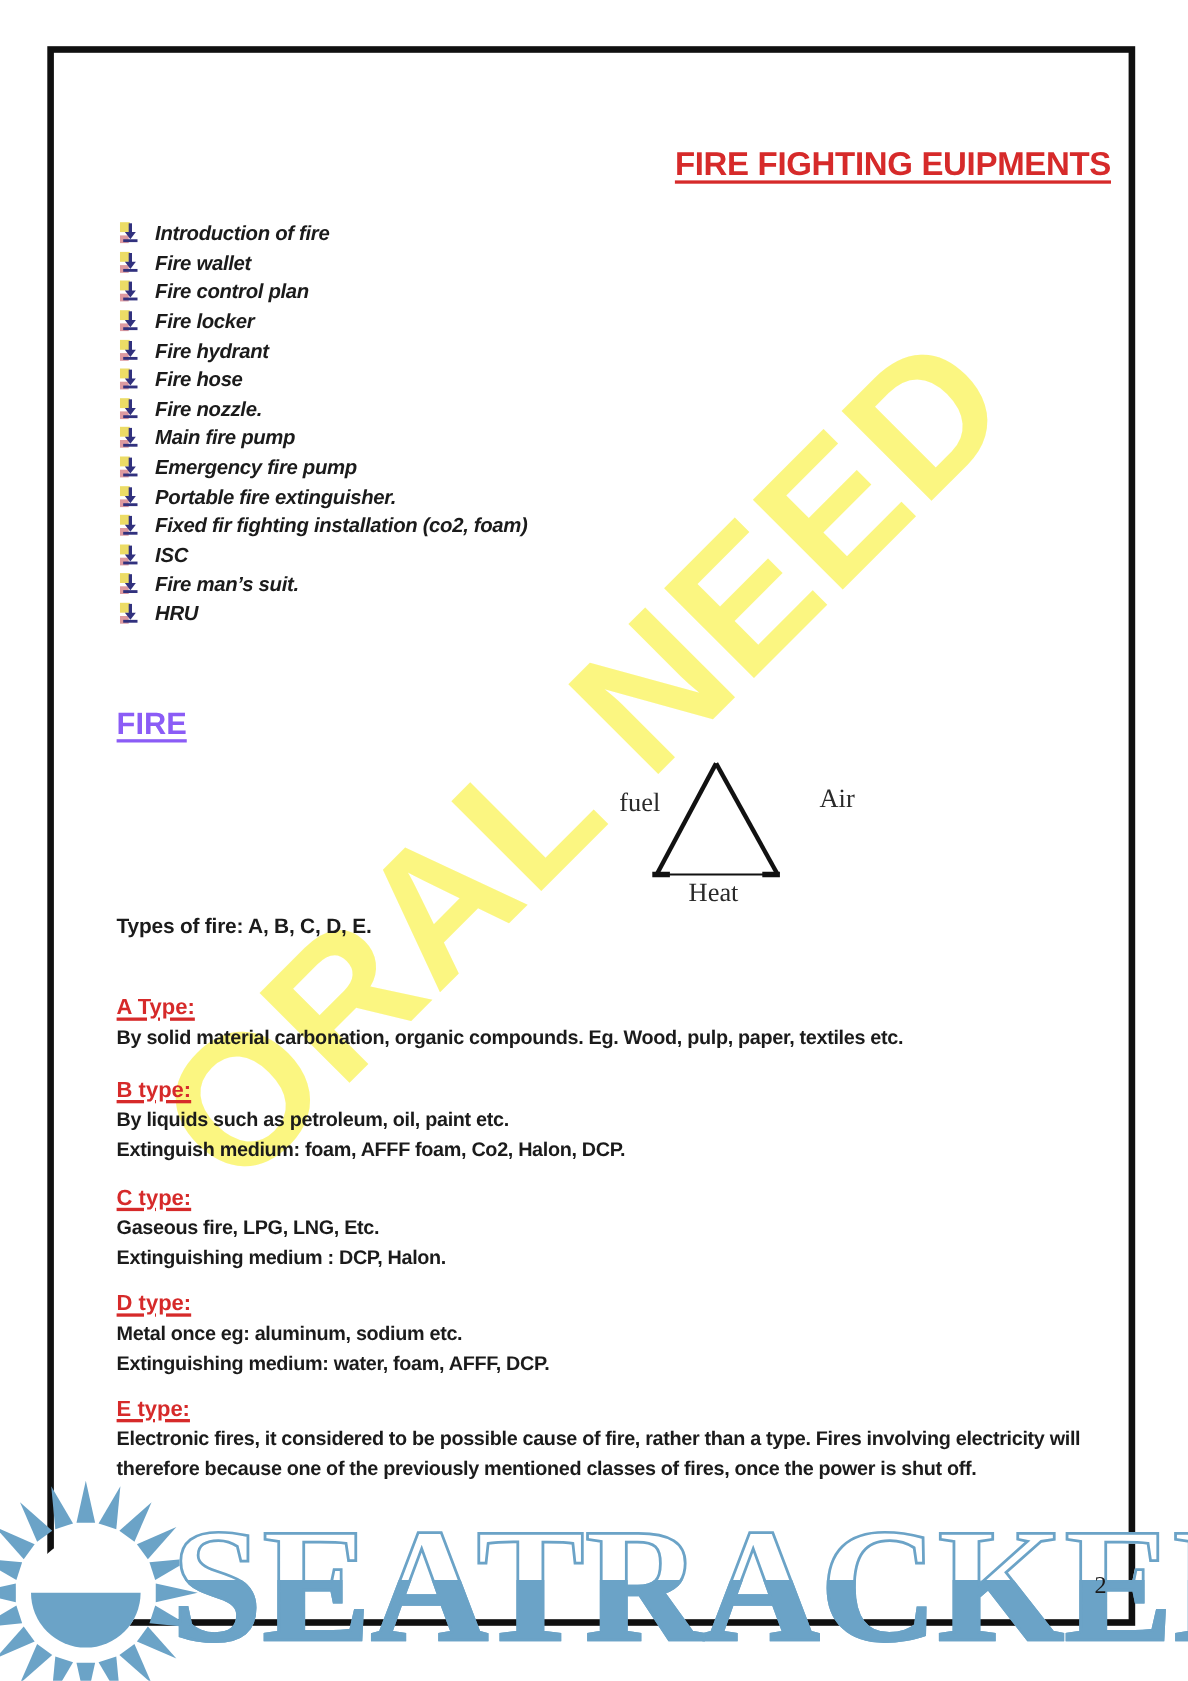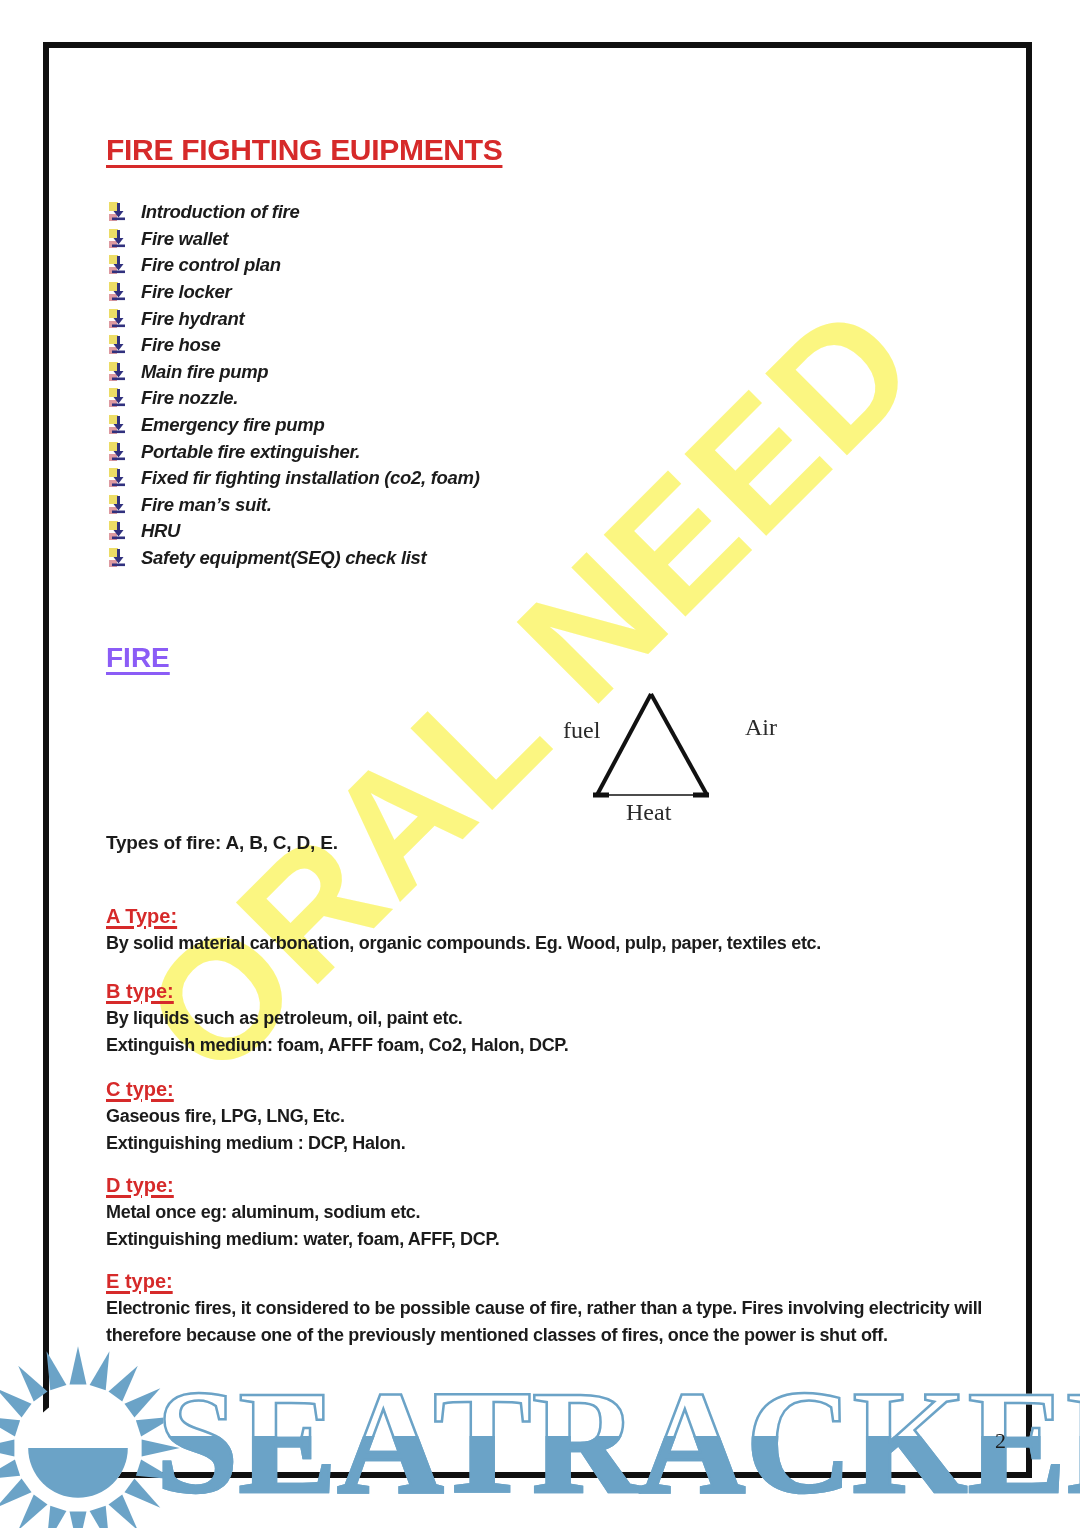--- a/index.html
+++ b/index.html
@@ -22,21 +22,21 @@
     display:flex;align-items:center;justify-content:center;
     transform:rotate(-45deg);
     font-size:168px;font-weight:700;letter-spacing:2px;white-space:nowrap;
     color:rgba(251,245,118,0.92);
     z-index:1;user-select:none;
   }
 
   
   .content{position:absolute;inset:0;z-index:2;color:#1b1b1b;}
   .doc-title{
-    position:absolute;left:106px;right:70px;top:133px;text-align:left;
+    position:absolute;left:106px;right:70px;top:133px;text-align:right;
     font-size:30px;font-weight:700;color:#d62a2a;
     text-decoration:underline;text-decoration-thickness:3px;text-underline-offset:5px;
     letter-spacing:-0.3px;
   }
   .equip-list{position:absolute;left:105px;top:195px;list-style:none;margin:4px;padding:0;font-style:italic;}
   .equip-list li{height:26.6px;display:flex;align-items:center;gap:13px;}
   .equip-list .li-label{font-size:18.5px;font-weight:700;letter-spacing:-0.3px;}
   .bullet{width:19px;height:22px;flex:0 0 19px;}
 
   .fire-heading{
@@ -164,40 +164,40 @@
         <span class="li-label">Fire hose</span>
       </li>
         <li>
         <svg class="bullet" viewBox="0 0 19 22" xmlns="http://www.w3.org/2000/svg">
           <rect x="0" y="1" width="9" height="9" fill="#ecdc66"></rect>
           <rect x="0" y="13" width="8" height="7" fill="#dd9aa0"></rect>
           <rect x="8" y="2" width="3" height="9" fill="#31317e"></rect>
           <polygon points="4.5,10 14.5,10 9.5,16.5" fill="#31317e"></polygon>
           <rect x="3" y="16.5" width="13" height="2.6" fill="#31317e"></rect>
         </svg>
+        <span class="li-label">Fire nozzle.</span>
+      </li>
+        <li>
+        <svg class="bullet" viewBox="0 0 19 22" xmlns="http://www.w3.org/2000/svg">
+          <rect x="0" y="1" width="9" height="9" fill="#ecdc66"></rect>
+          <rect x="0" y="13" width="8" height="7" fill="#dd9aa0"></rect>
+          <rect x="8" y="2" width="3" height="9" fill="#31317e"></rect>
+          <polygon points="4.5,10 14.5,10 9.5,16.5" fill="#31317e"></polygon>
+          <rect x="3" y="16.5" width="13" height="2.6" fill="#31317e"></rect>
+        </svg>
         <span class="li-label">Main fire pump</span>
       </li>
         <li>
         <svg class="bullet" viewBox="0 0 19 22" xmlns="http://www.w3.org/2000/svg">
           <rect x="0" y="1" width="9" height="9" fill="#ecdc66"></rect>
           <rect x="0" y="13" width="8" height="7" fill="#dd9aa0"></rect>
           <rect x="8" y="2" width="3" height="9" fill="#31317e"></rect>
           <polygon points="4.5,10 14.5,10 9.5,16.5" fill="#31317e"></polygon>
           <rect x="3" y="16.5" width="13" height="2.6" fill="#31317e"></rect>
         </svg>
-        <span class="li-label">Fire nozzle.</span>
-      </li>
-        <li>
-        <svg class="bullet" viewBox="0 0 19 22" xmlns="http://www.w3.org/2000/svg">
-          <rect x="0" y="1" width="9" height="9" fill="#ecdc66"></rect>
-          <rect x="0" y="13" width="8" height="7" fill="#dd9aa0"></rect>
-          <rect x="8" y="2" width="3" height="9" fill="#31317e"></rect>
-          <polygon points="4.5,10 14.5,10 9.5,16.5" fill="#31317e"></polygon>
-          <rect x="3" y="16.5" width="13" height="2.6" fill="#31317e"></rect>
-        </svg>
         <span class="li-label">Emergency fire pump</span>
       </li>
         <li>
         <svg class="bullet" viewBox="0 0 19 22" xmlns="http://www.w3.org/2000/svg">
           <rect x="0" y="1" width="9" height="9" fill="#ecdc66"></rect>
           <rect x="0" y="13" width="8" height="7" fill="#dd9aa0"></rect>
           <rect x="8" y="2" width="3" height="9" fill="#31317e"></rect>
           <polygon points="4.5,10 14.5,10 9.5,16.5" fill="#31317e"></polygon>
           <rect x="3" y="16.5" width="13" height="2.6" fill="#31317e"></rect>
         </svg>
@@ -214,41 +214,41 @@
         <span class="li-label">Fixed fir fighting installation (co2, foam)</span>
       </li>
         <li>
         <svg class="bullet" viewBox="0 0 19 22" xmlns="http://www.w3.org/2000/svg">
           <rect x="0" y="1" width="9" height="9" fill="#ecdc66"></rect>
           <rect x="0" y="13" width="8" height="7" fill="#dd9aa0"></rect>
           <rect x="8" y="2" width="3" height="9" fill="#31317e"></rect>
           <polygon points="4.5,10 14.5,10 9.5,16.5" fill="#31317e"></polygon>
           <rect x="3" y="16.5" width="13" height="2.6" fill="#31317e"></rect>
         </svg>
+        <span class="li-label">ISC</span>
+      </li>
+        <li>
+        <svg class="bullet" viewBox="0 0 19 22" xmlns="http://www.w3.org/2000/svg">
+          <rect x="0" y="1" width="9" height="9" fill="#ecdc66"></rect>
+          <rect x="0" y="13" width="8" height="7" fill="#dd9aa0"></rect>
+          <rect x="8" y="2" width="3" height="9" fill="#31317e"></rect>
+          <polygon points="4.5,10 14.5,10 9.5,16.5" fill="#31317e"></polygon>
+          <rect x="3" y="16.5" width="13" height="2.6" fill="#31317e"></rect>
+        </svg>
         <span class="li-label">Fire man’s suit.</span>
       </li>
         <li>
         <svg class="bullet" viewBox="0 0 19 22" xmlns="http://www.w3.org/2000/svg">
           <rect x="0" y="1" width="9" height="9" fill="#ecdc66"></rect>
           <rect x="0" y="13" width="8" height="7" fill="#dd9aa0"></rect>
           <rect x="8" y="2" width="3" height="9" fill="#31317e"></rect>
           <polygon points="4.5,10 14.5,10 9.5,16.5" fill="#31317e"></polygon>
           <rect x="3" y="16.5" width="13" height="2.6" fill="#31317e"></rect>
         </svg>
         <span class="li-label">HRU</span>
-      </li>
-        <li>
-        <svg class="bullet" viewBox="0 0 19 22" xmlns="http://www.w3.org/2000/svg">
-          <rect x="0" y="1" width="9" height="9" fill="#ecdc66"></rect>
-          <rect x="0" y="13" width="8" height="7" fill="#dd9aa0"></rect>
-          <rect x="8" y="2" width="3" height="9" fill="#31317e"></rect>
-          <polygon points="4.5,10 14.5,10 9.5,16.5" fill="#31317e"></polygon>
-          <rect x="3" y="16.5" width="13" height="2.6" fill="#31317e"></rect>
-        </svg>
-        <span class="li-label">Safety equipment(SEQ) check list</span>
       </li>
       </ul>
 
     <div class="fire-heading">FIRE</div>
 
     <div class="acronym">
         <div></div>
         <div></div>
         <div></div>
         <div></div>

